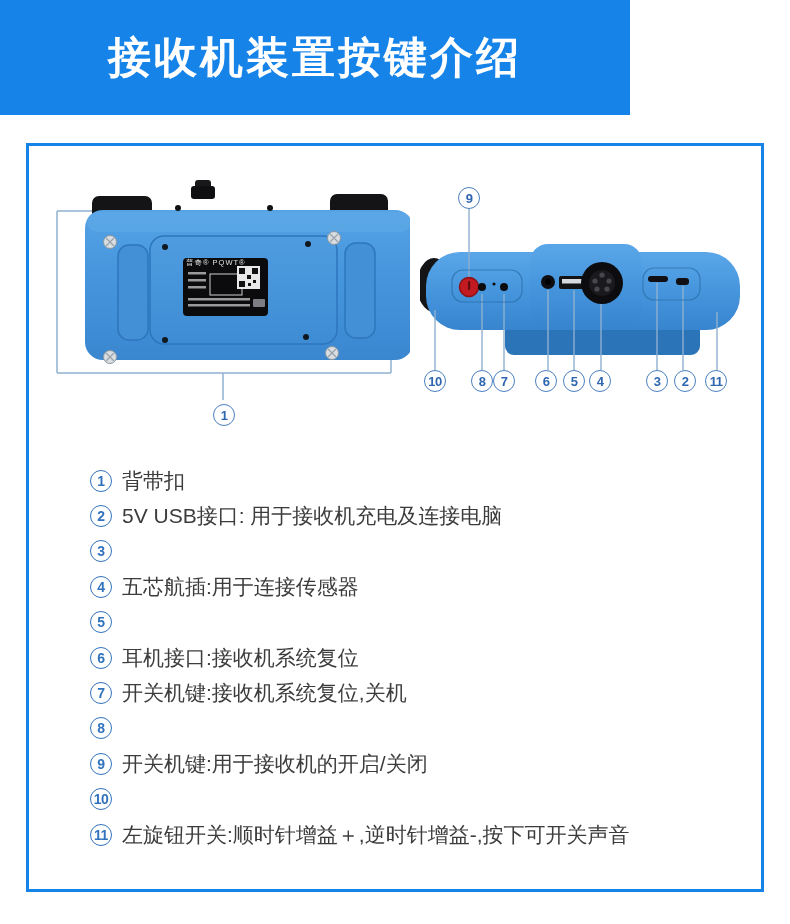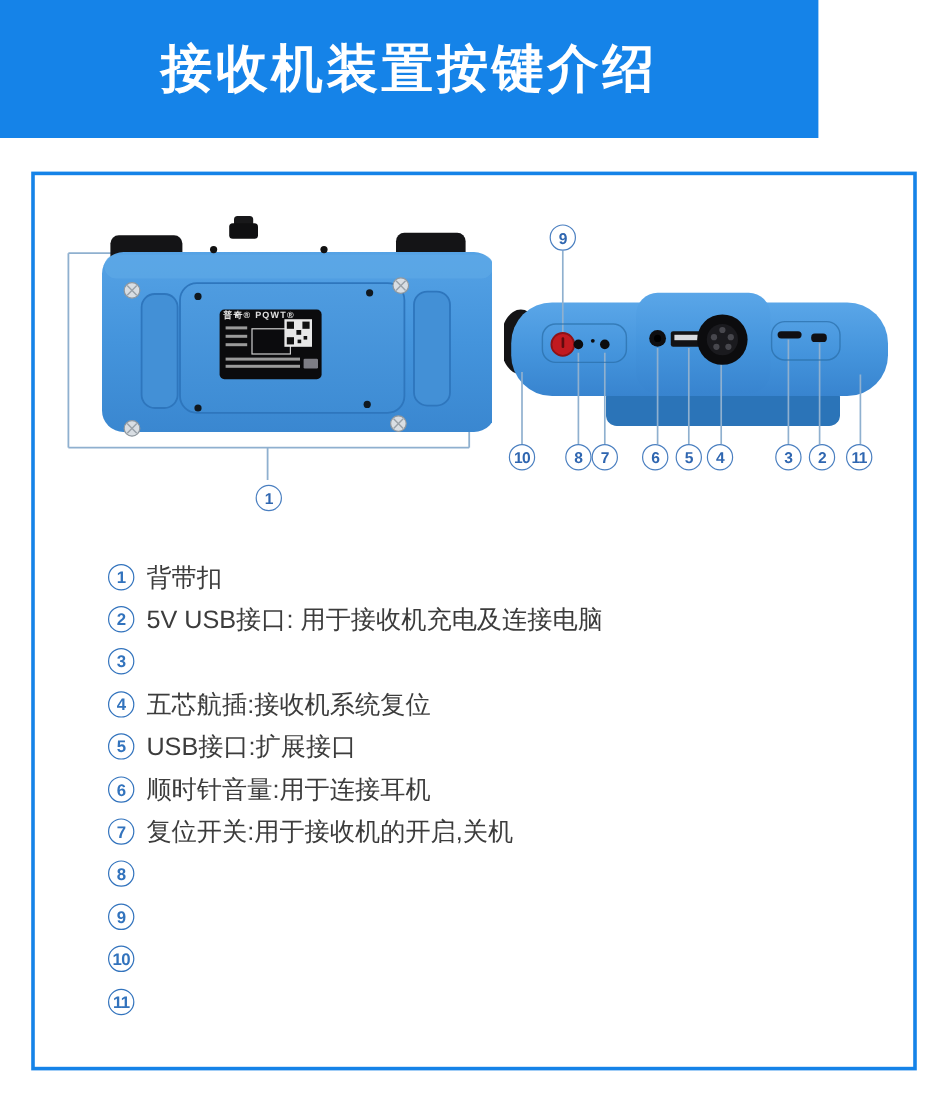--- a/index.html
+++ b/index.html
@@ -2,42 +2,42 @@
 <html><head>
 <meta charset="utf-8">
 <style>
   * { margin:0; padding:0; box-sizing:border-box; }
   html,body { background:#ffffff; }
   .page {
     position:relative; width:790px; height:924px; background:#ffffff;
     font-family:"Liberation Sans","DejaVu Sans",sans-serif; overflow:hidden;
   }
   .header {
-    position:absolute; left:0; top:0; width:682px; height:115px;
+    position:absolute; left:0; top:0; width:630px; height:115px;
     background:#1583e8; display:flex; align-items:center; justify-content:center;text-align:center;
   }
   .header h1 {
     color:#ffffff; font-size:43px; font-weight:bold; letter-spacing:3px;
   }
   .panel {
     position:absolute; left:26px; top:143px; width:738px; height:749px;
     background:#ffffff; border:3px solid #1583e8;
   }
   .illus { position:absolute; }
   .illus-left  { left:50px;  top:178px; width:360px; height:250px; }
   .illus-right { left:420px; top:182px; width:330px; height:215px; }
   .callout {
     position:absolute; width:22px; height:22px; border-radius:50%;
     border:1.5px solid #4a7fc0; background:#ffffff; color:#2f66b0;
     display:flex; align-items:center; justify-content:center;
     font-size:13px; font-weight:bold; letter-spacing:-0.5px; line-height:1;
   }
   .brand-label {
     position:absolute; left:186px; top:258px; width:70px;
-    color:#e0e0e0; font-size:7.5px; font-weight:bold; letter-spacing:1px;
+    color:#e0e0e0; font-size:7.5px; font-weight:normal; letter-spacing:1px;
     white-space:nowrap;
   }
   .legend {
     position:absolute; left:90px; top:463px; width:660px;
   }
   .legend-row {
     display:flex; align-items:center; height:35.4px;
     color:#3c3c3c; font-size:21px;
   }
   .legend-num {
@@ -247,41 +247,42 @@
     </div>
     <div class="legend-row">
       <span class="legend-num">2</span>
       <span class="legend-text">5V USB接口: 用于接收机充电及连接电脑</span>
     </div>
     <div class="legend-row">
       <span class="legend-num">3</span>
     </div>
     <div class="legend-row">
       <span class="legend-num">4</span>
-      <span class="legend-text">五芯航插:接收机系统复位</span>
+      <span class="legend-text">五芯航插:用于连接传感器</span>
     </div>
     <div class="legend-row">
       <span class="legend-num">5</span>
-      <span class="legend-text">USB接口:扩展接口</span>
     </div>
     <div class="legend-row">
       <span class="legend-num">6</span>
-      <span class="legend-text">顺时针音量:用于连接耳机</span>
+      <span class="legend-text">耳机接口:接收机系统复位</span>
     </div>
     <div class="legend-row">
       <span class="legend-num">7</span>
-      <span class="legend-text">复位开关:用于接收机的开启,关机</span>
+      <span class="legend-text">开关机键:接收机系统复位,关机</span>
     </div>
     <div class="legend-row">
       <span class="legend-num">8</span>
     </div>
     <div class="legend-row">
       <span class="legend-num">9</span>
+      <span class="legend-text">开关机键:用于接收机的开启/关闭</span>
     </div>
     <div class="legend-row">
       <span class="legend-num">10</span>
     </div>
     <div class="legend-row">
       <span class="legend-num">11</span>
+      <span class="legend-text">左旋钮开关:顺时针增益＋,逆时针增益-,按下可开关声音</span>
     </div>
   </div>
 
 </div>
 
 </body></html>

